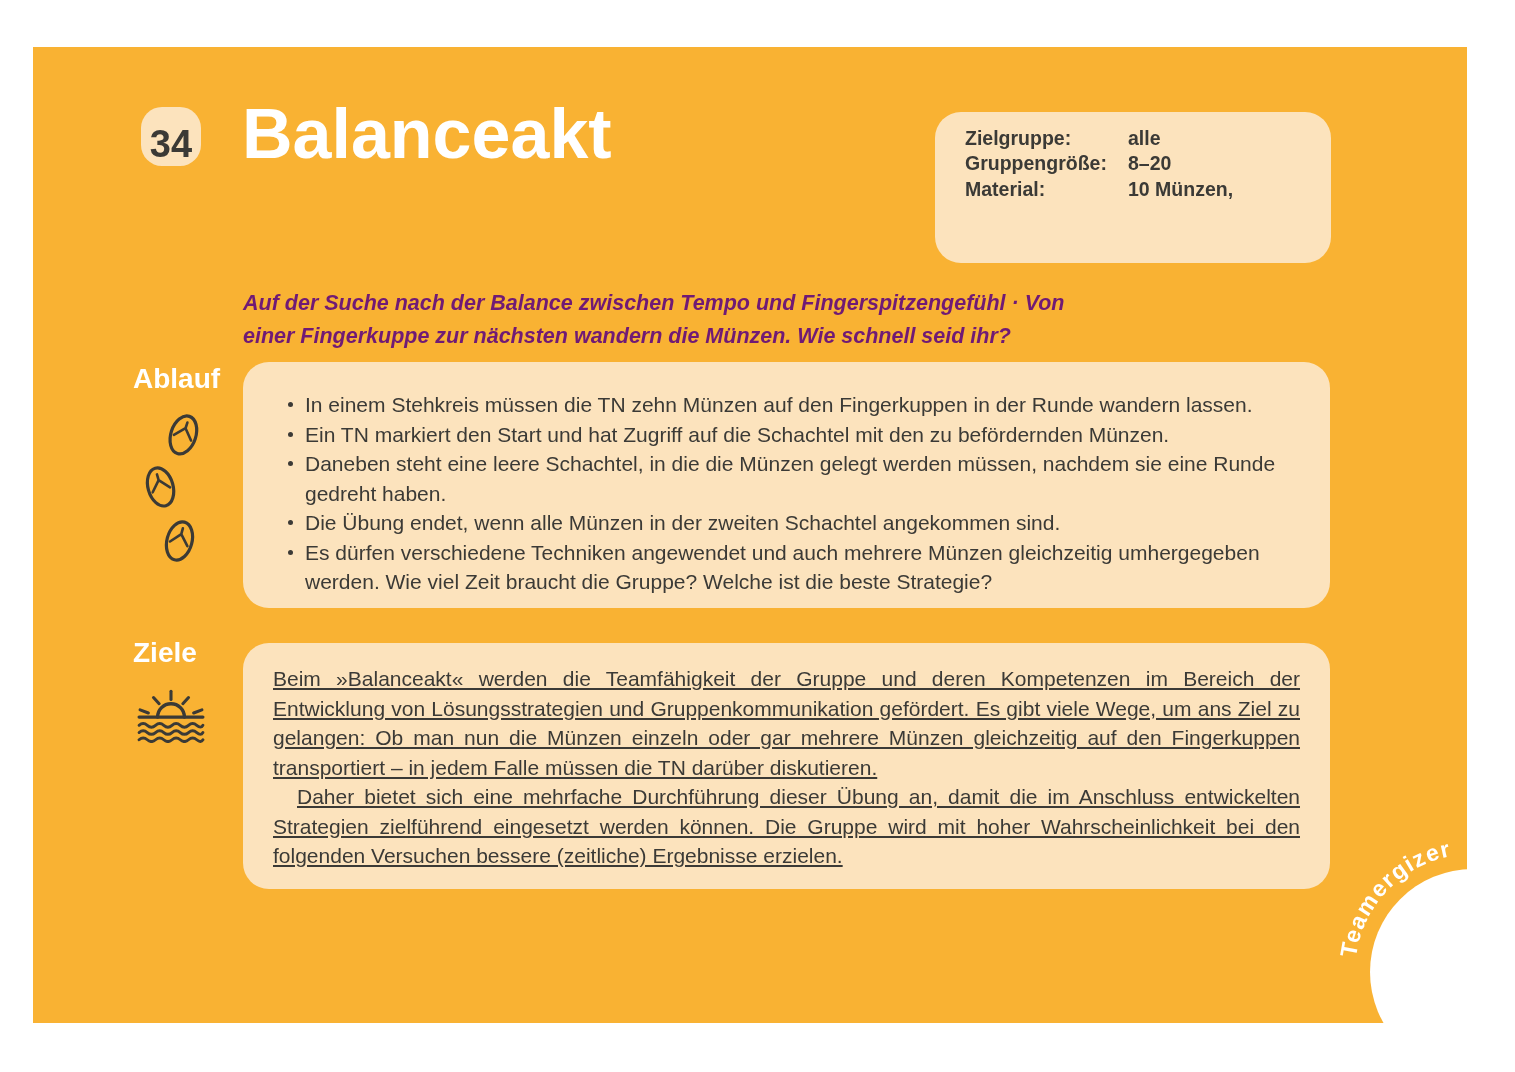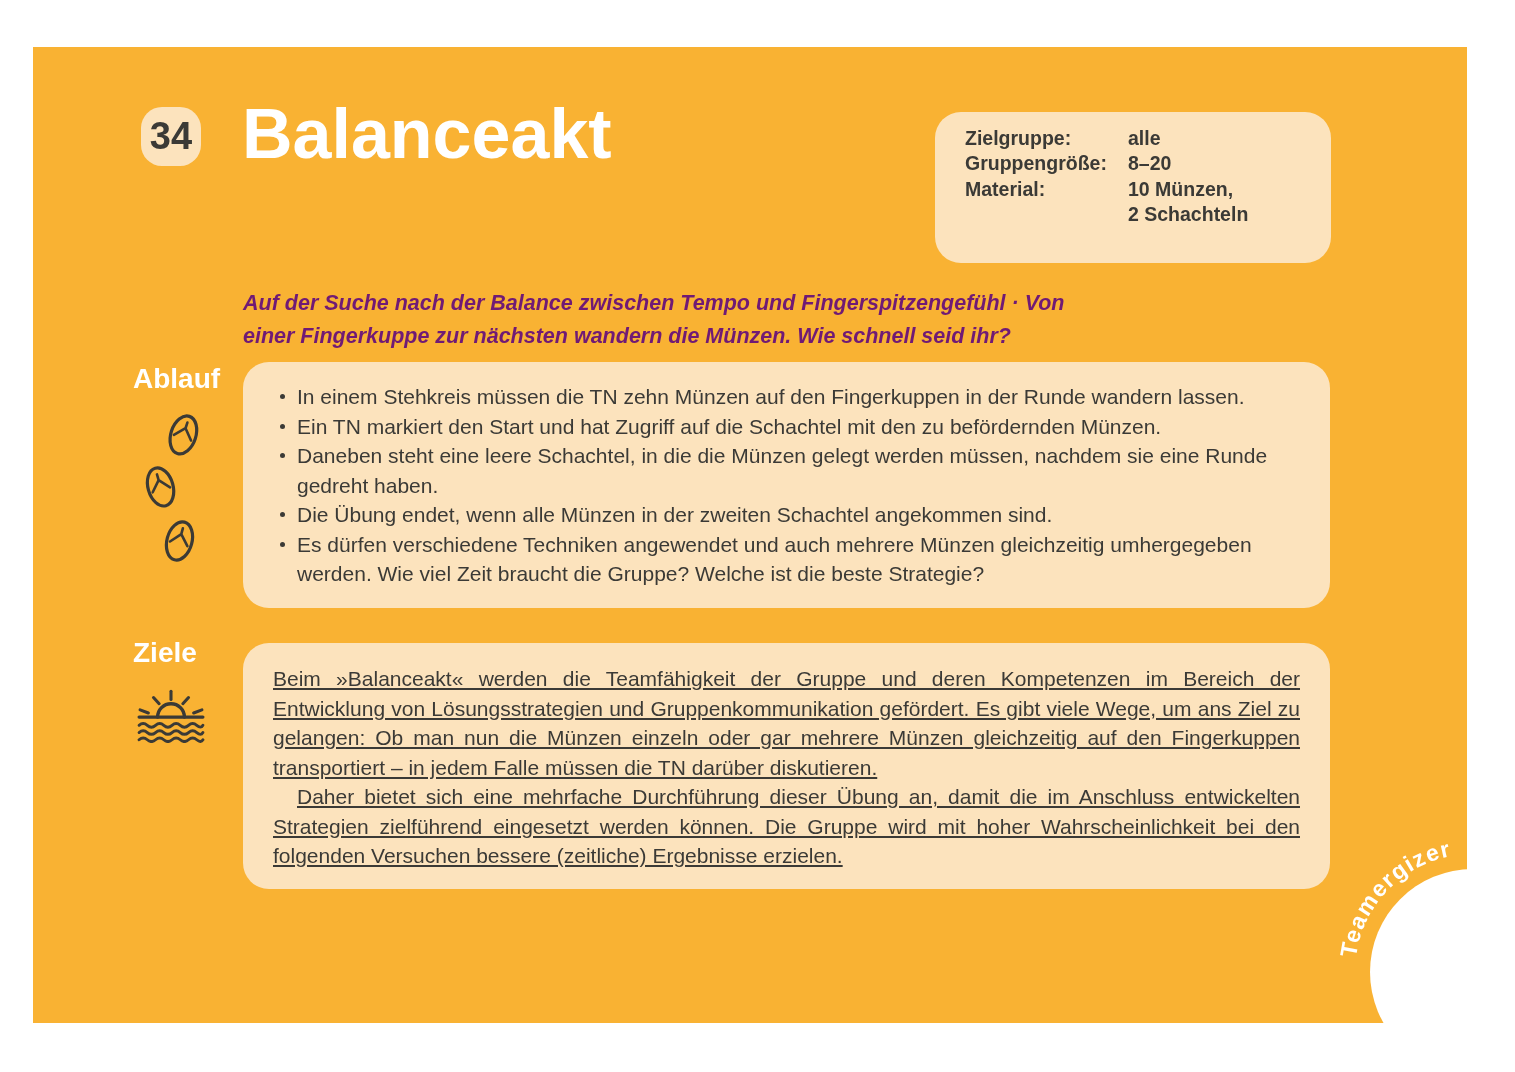--- a/index.html
+++ b/index.html
@@ -15,21 +15,21 @@
     position: absolute; left: 33px; top: 47px;
     width: 1434px; height: 976px;
     background: #F9B233;
   }
 
   
   .badge {
     position: absolute; left: 108px; top: 60px;
     width: 60px; height: 59px;
     background: #FCE3BD; border-radius: 21px;
-    display: flex; align-items: center; justify-content: center;
+    display: flex; align-items: flex-end; justify-content: center;
     color: #3B3A36; font-size: 38px; font-weight: bold;
   }
 
   .title {
     position: absolute; left: 209px; top: 52px;
     color: #ffffff; font-size: 70px; font-weight: bold;
     letter-spacing: 0px; line-height: 1; white-space: nowrap;
   }
 
   
@@ -61,21 +61,21 @@
 
   .content-box {
     position: absolute; left: 210px; width: 1087px; height: 246px;
     background: #FCE3BD; border-radius: 26px;
     box-sizing: border-box;
     color: #3B3A36; font-size: 21px; line-height: 29.5px;
   }
   .box-ablauf { top: 315px; padding: 20px 38px 0 30px; }
   .box-ziele  { top: 596px; padding: 21px 30px 0 30px; text-decoration: underline; }
 
-  .bullet-list { margin: 0; padding: 0; list-style: none; }
+  .bullet-list { margin: 8px; padding: 0; list-style: none; }
   .bullet-list li {
     position: relative; padding-left: 24px; margin: 0;
   }
   .bullet-list li::before {
     content: ""; position: absolute; left: 7px; top: 12px;
     width: 5px; height: 5px; border-radius: 50%;
     background: #3B3A36;
   }
 
   .box-ziele p { margin: 0; text-align: justify; }
@@ -116,24 +116,20 @@
         <span class="info-label">Zielgruppe:</span>
         <span class="info-value">alle</span>
       </div>
       <div class="info-row">
         <span class="info-label">Gruppengröße:</span>
         <span class="info-value">8–20</span>
       </div>
       <div class="info-row">
         <span class="info-label">Material:</span>
         <span class="info-value">10 Münzen,</span>
-      </div>
-      <div class="info-row">
-        <span class="info-label"></span>
-        <span class="info-value">2 Schachteln</span>
       </div>
     </div>
 
     <div class="intro">
       <div>Auf der Suche nach der Balance zwischen Tempo und Fingerspitzengefühl · Von</div>
       <div>einer Fingerkuppe zur nächsten wandern die Münzen. Wie schnell seid ihr?</div>
     </div>
 
     <div class="section-heading heading-ablauf">Ablauf</div>
 

